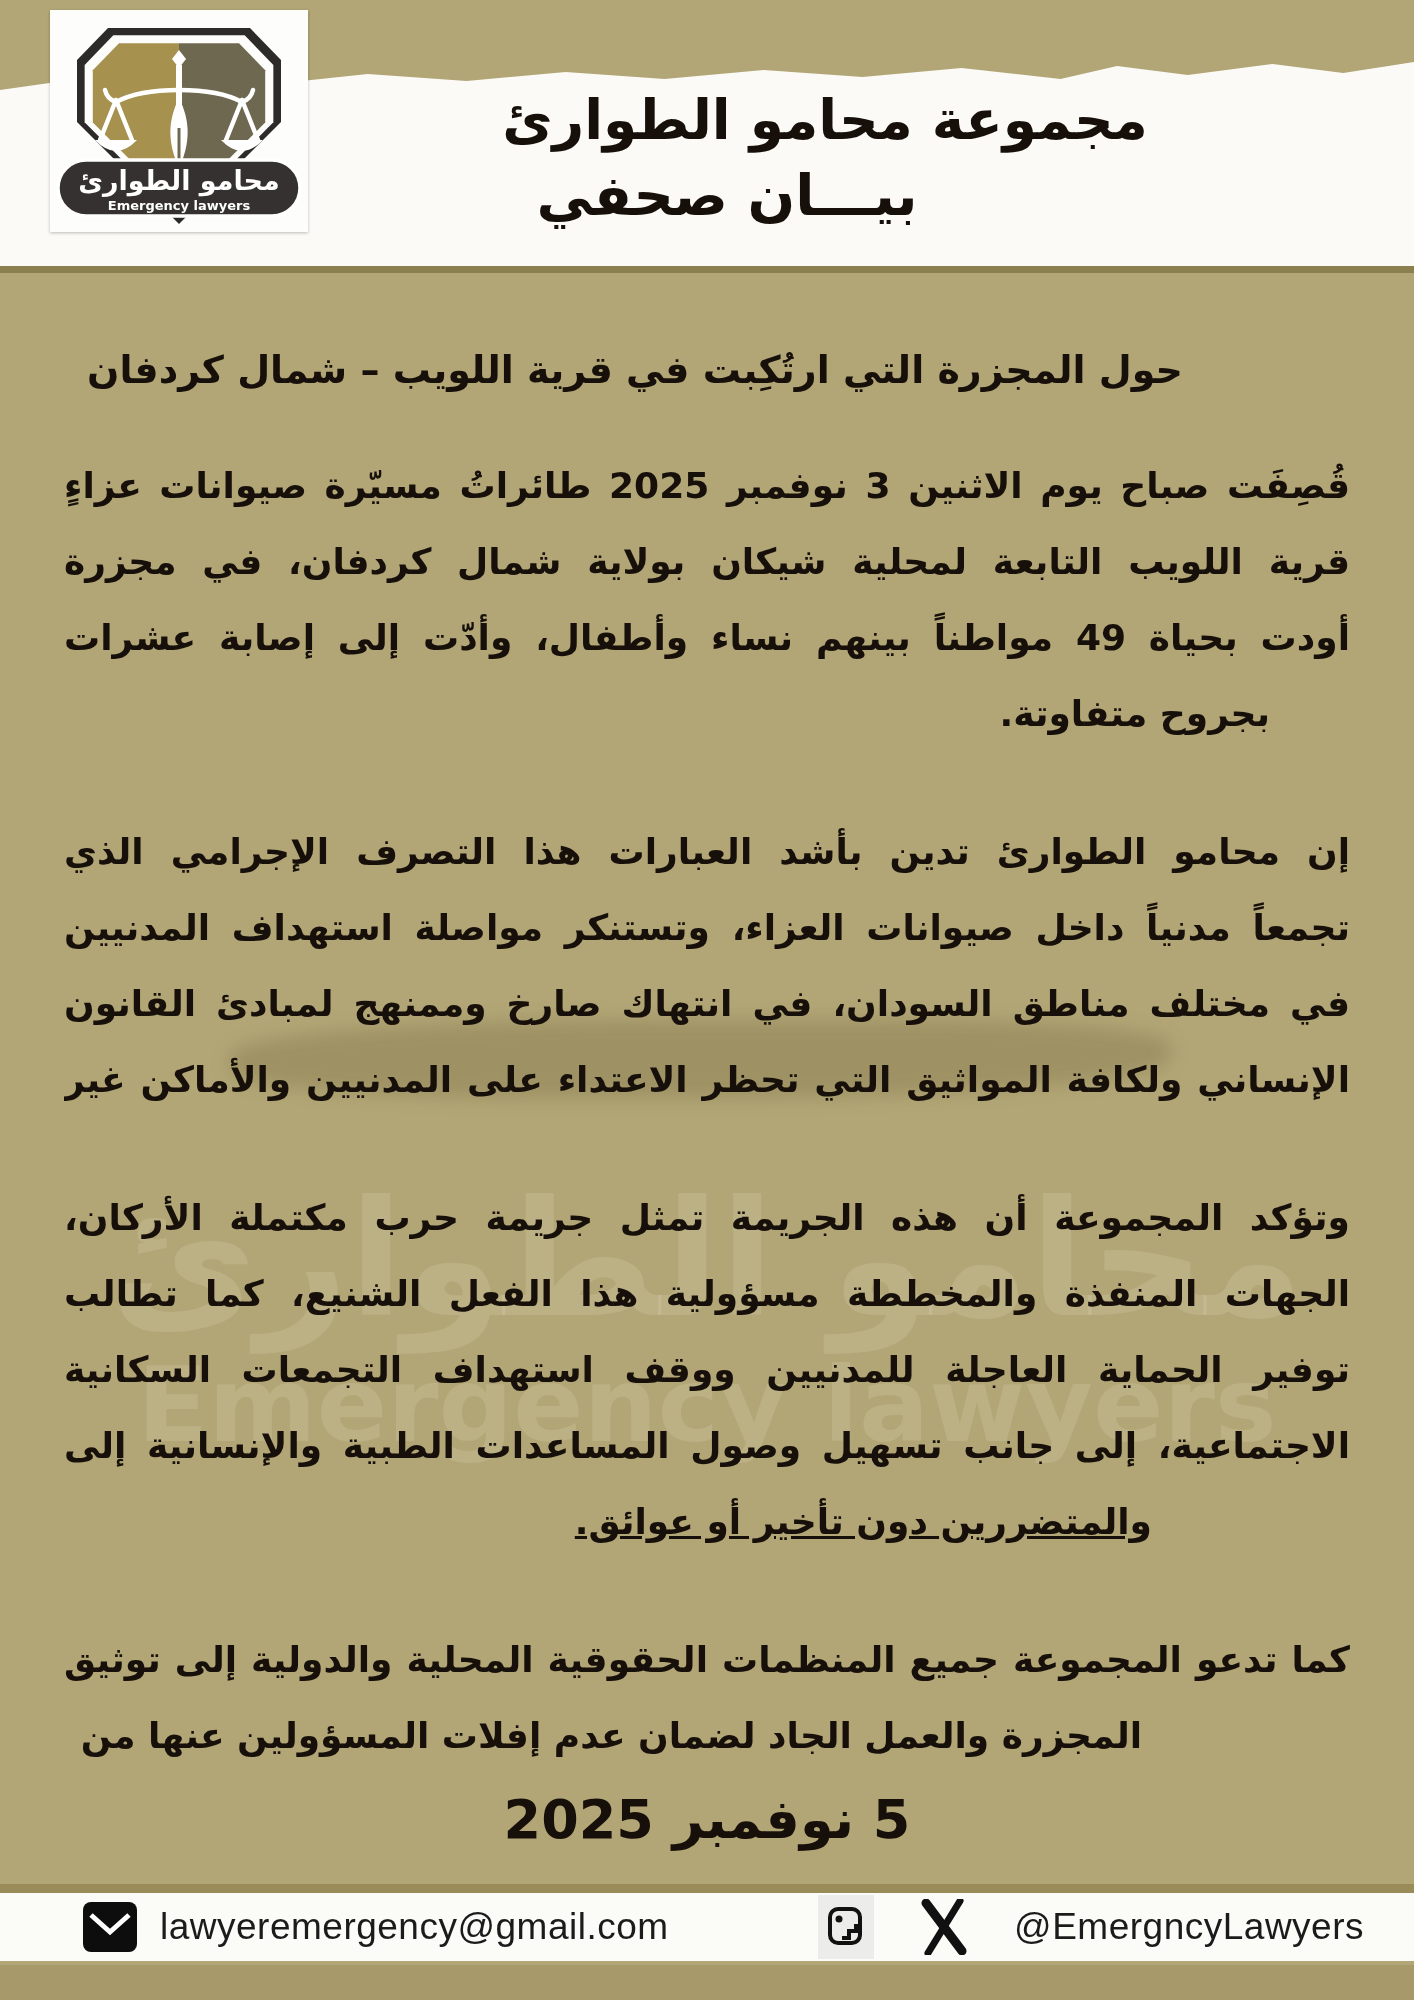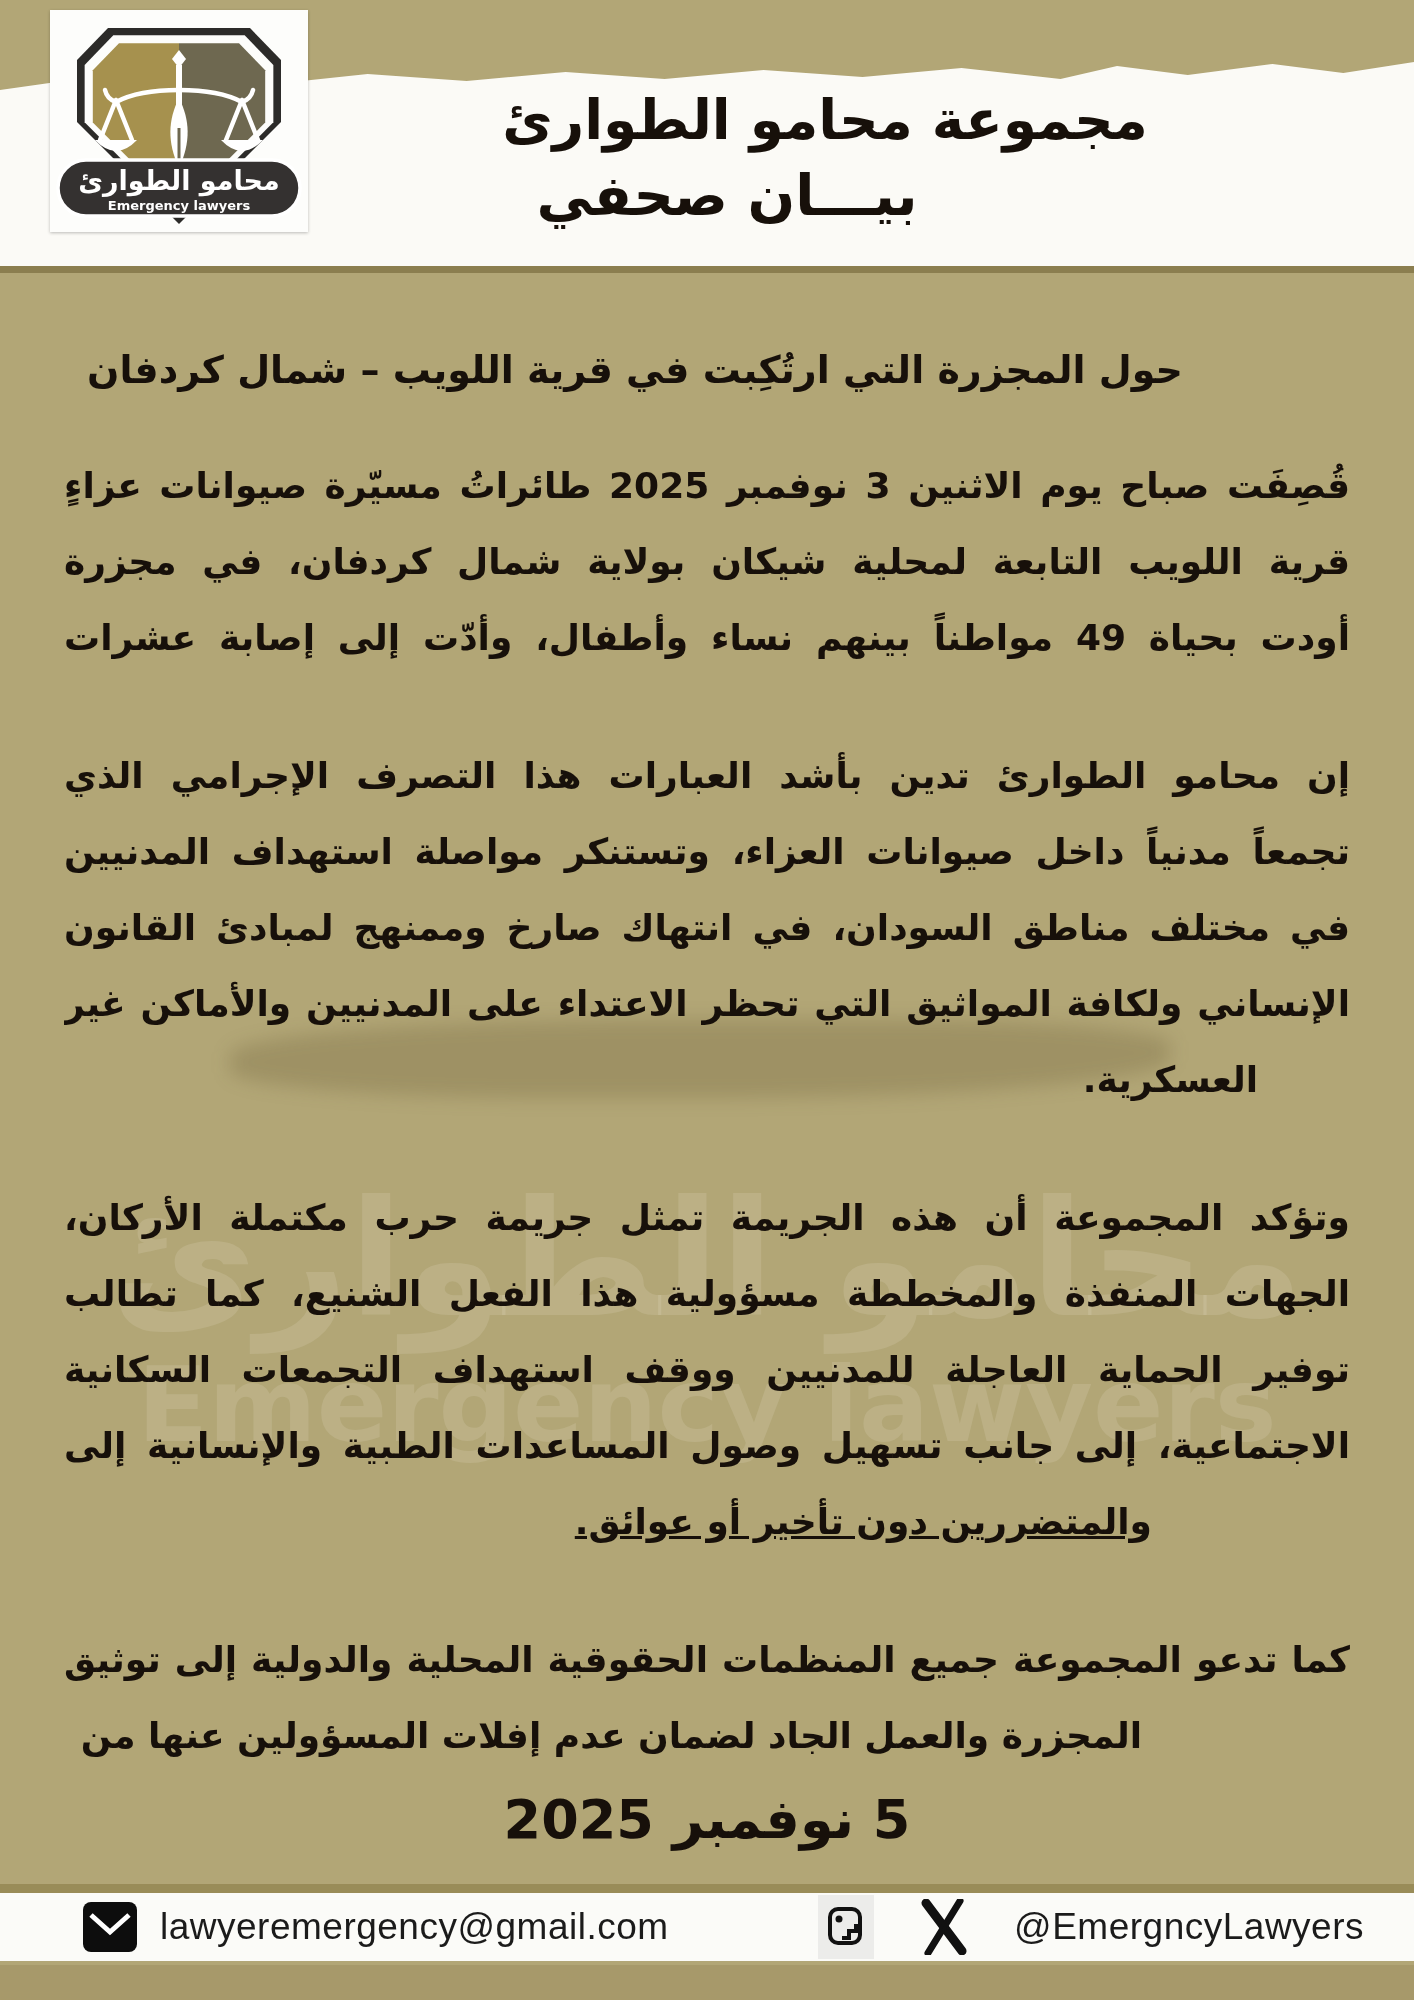--- a/index.html
+++ b/index.html
@@ -138,27 +138,27 @@
     </svg>
   </div>
 
   <div class="subject">حول المجزرة التي ارتُكِبت في قرية اللويب – شمال كردفان</div>
 
   <div class="statement-body">
     <div class="para p1">
       <div class="line fill">قُصِفَت صباح يوم الاثنين  3 نوفمبر 2025 طائراتُ مسيّرة صيوانات عزاءٍ في</div>
       <div class="line fill">قرية اللويب التابعة لمحلية شيكان بولاية شمال كردفان، في مجزرة مروعة</div>
       <div class="line fill">أودت بحياة 49 مواطناً بينهم نساء وأطفال، وأدّت إلى إصابة عشرات آخرين</div>
+      <div class="line last">بجروح متفاوتة.</div>
     </div>
     <div class="para p2">
       <div class="line fill">إن محامو الطوارئ تدين بأشد العبارات هذا التصرف الإجرامي الذي استهدف</div>
       <div class="line fill">تجمعاً مدنياً داخل صيوانات العزاء، وتستنكر مواصلة استهداف المدنيين الأبرياء</div>
       <div class="line fill">في مختلف مناطق السودان، في انتهاك صارخ وممنهج لمبادئ القانون الدولي</div>
       <div class="line fill">الإنساني ولكافة المواثيق التي تحظر الاعتداء على المدنيين والأماكن غير</div>
-      <div class="line last">العسكرية.</div>
     </div>
     <div class="para p3">
       <div class="line fill">وتؤكد المجموعة أن هذه الجريمة تمثل جريمة حرب مكتملة الأركان، وتحمّل</div>
       <div class="line fill">الجهات المنفذة والمخططة مسؤولية هذا الفعل الشنيع، كما تطالب بضرورة</div>
       <div class="line fill">توفير الحماية العاجلة للمدنيين ووقف استهداف التجمعات السكانية والمناسبات</div>
       <div class="line fill">الاجتماعية، إلى جانب تسهيل وصول المساعدات الطبية والإنسانية إلى المصابين</div>
       <div class="line last">والمتضررين دون تأخير أو عوائق.</div>
     </div>
     <div class="para p4">
       <div class="line fill">كما تدعو المجموعة جميع المنظمات الحقوقية المحلية والدولية إلى توثيق هذه</div>

